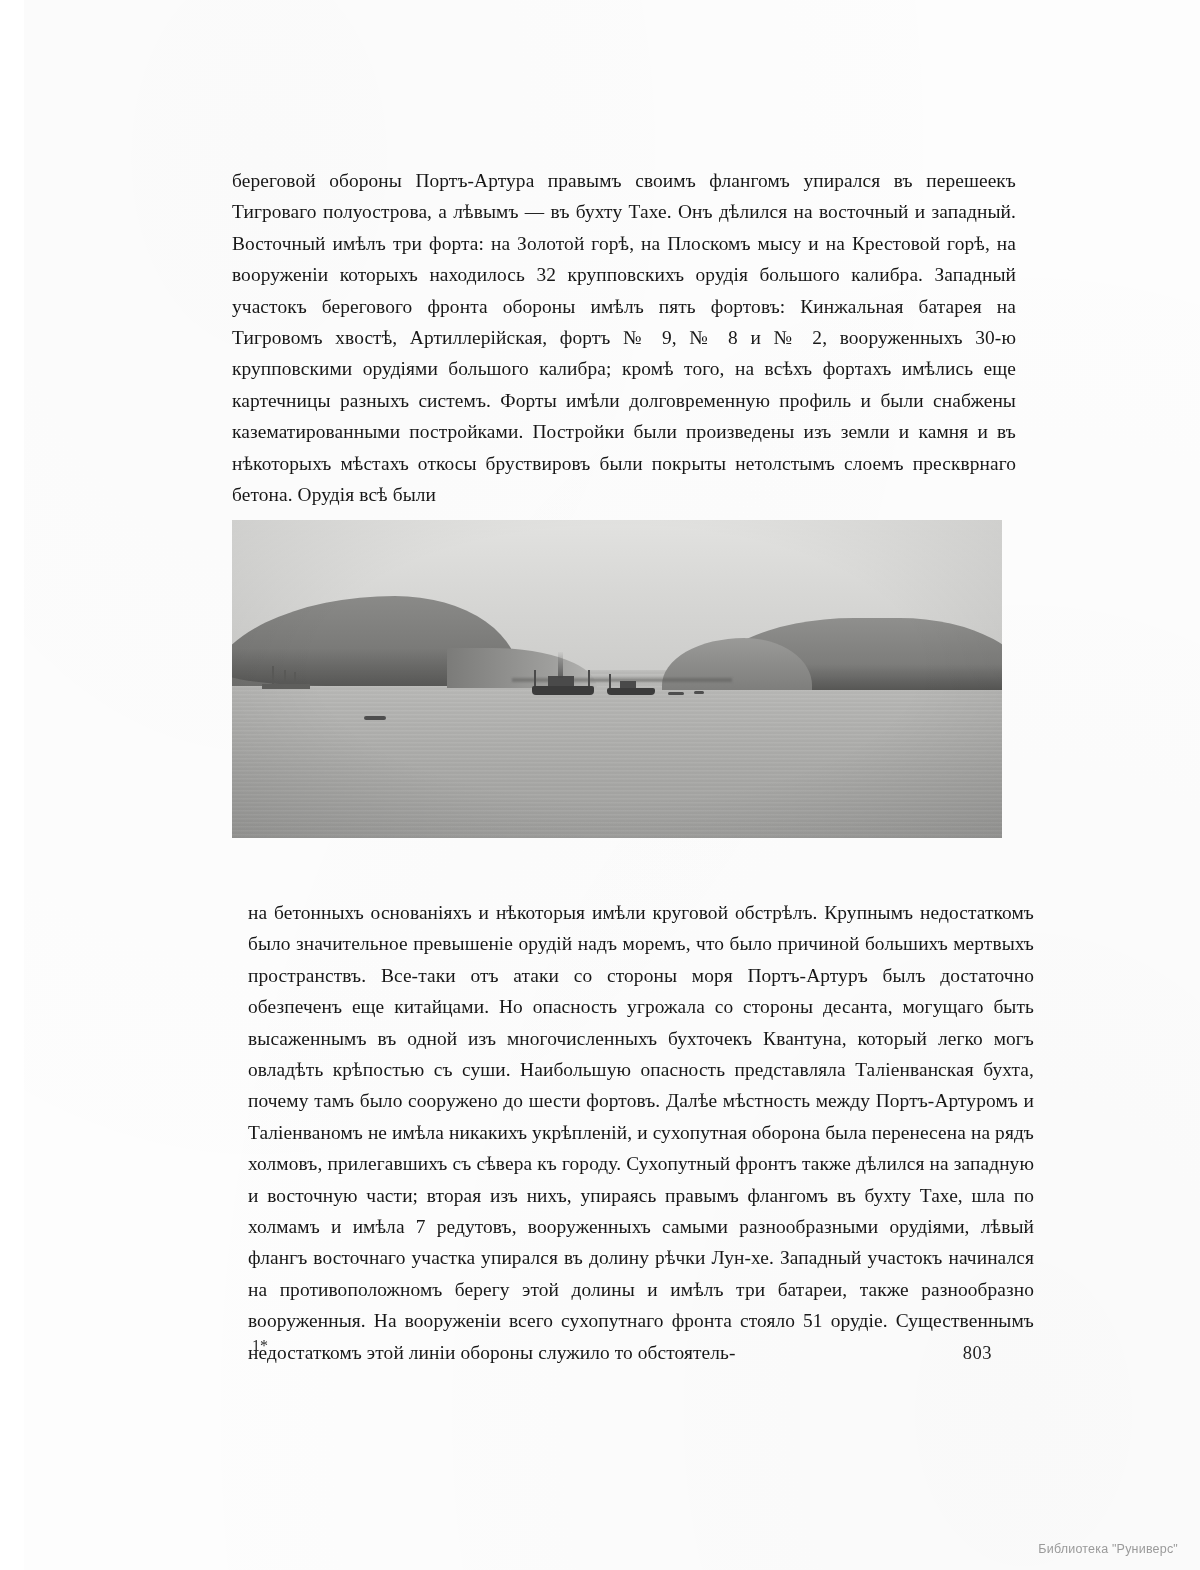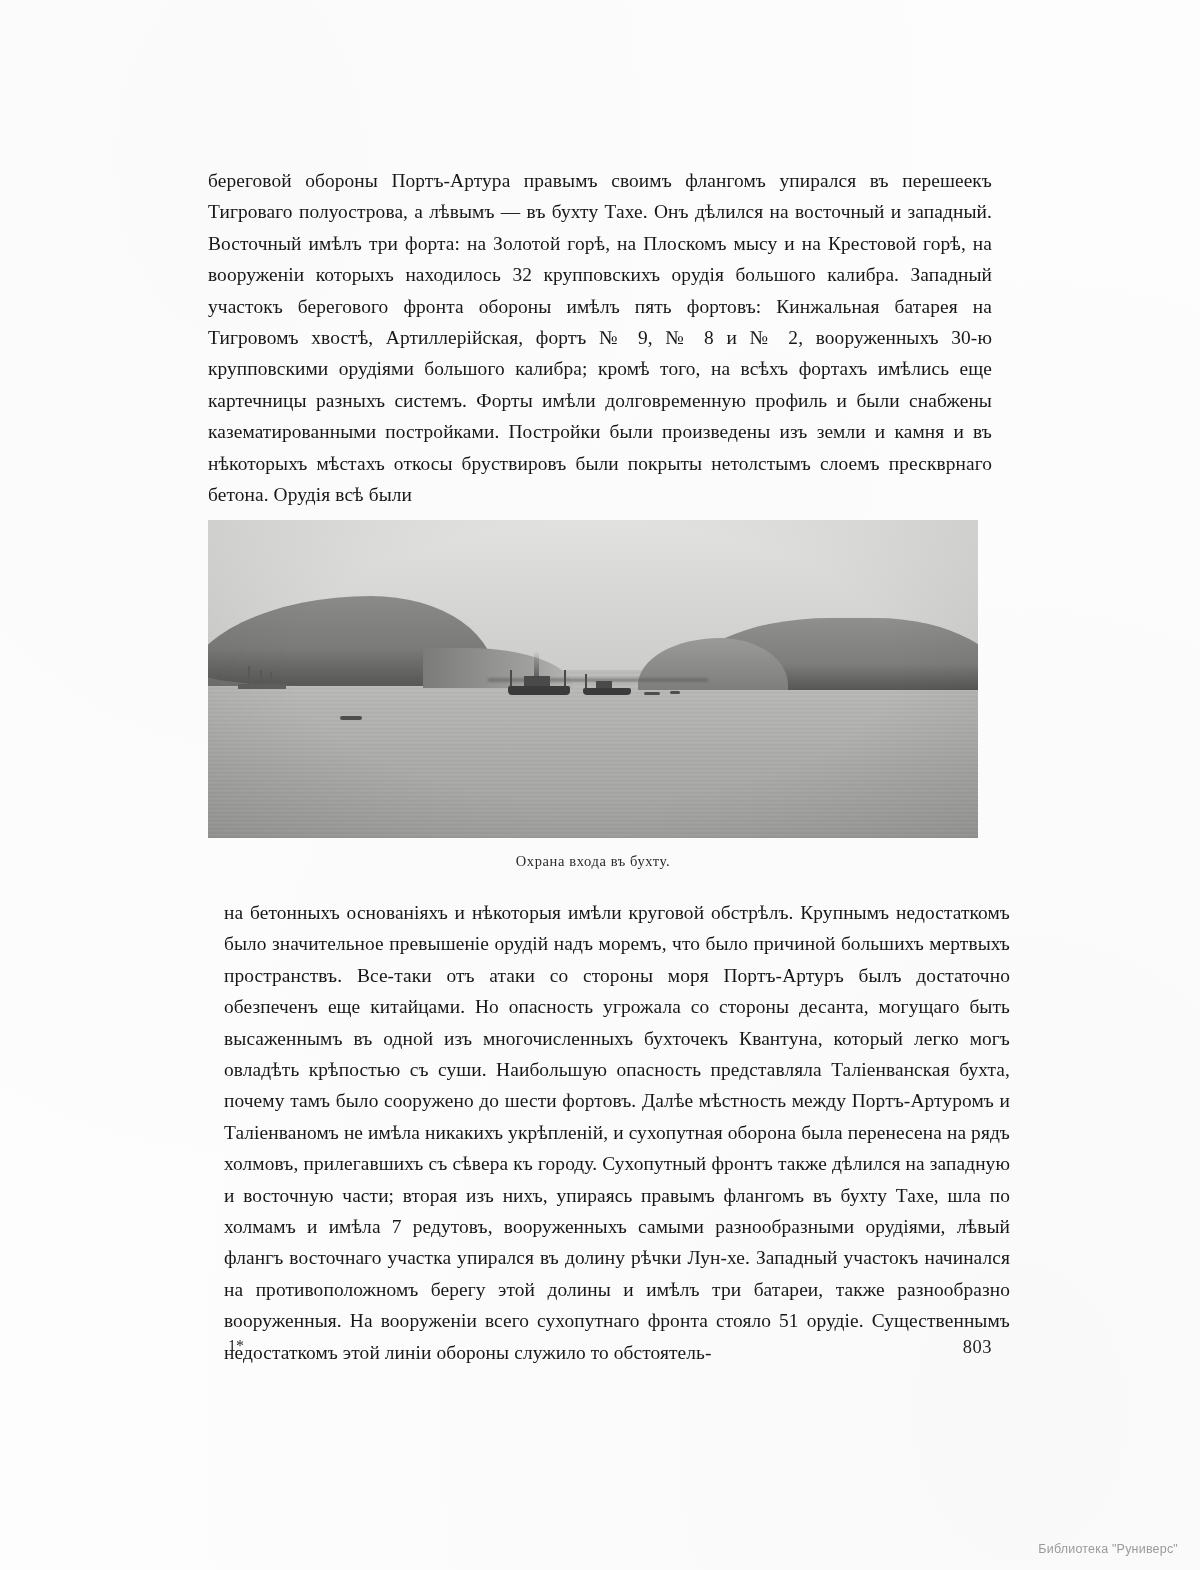--- a/index.html
+++ b/index.html
@@ -12,20 +12,21 @@
     height: 1570px;
     position: relative;
     font-family: "Liberation Serif", serif;
     color: #1a1a1a;
     overflow: hidden;
   }
   .page {
     position: absolute;
     inset: 0;
     background: #fdfdfd;
+    margin-left: 24px;
   }
   
   .page::before {
     content: "";
     position: absolute;
     inset: 0;
     background:
       radial-gradient(ellipse at 20% 10%, rgba(0,0,0,0.012), rgba(0,0,0,0) 60%),
       radial-gradient(ellipse at 85% 90%, rgba(0,0,0,0.015), rgba(0,0,0,0) 65%);
     pointer-events: none;
@@ -194,21 +195,21 @@
   .folio-left {
     position: absolute;
     left: 20px;
     top: 0;
     font-size: 16px;
     color: #2b2b2b;
   }
   .folio-right {
     position: absolute;
     right: 0;
-    top: 0;
+    top: 6px;
     font-size: 18.5px;
     color: #222;
     letter-spacing: 0.5px;
   }
   .watermark {
     position: absolute;
     right: 22px;
     bottom: 14px;
     font-family: "Liberation Sans", sans-serif;
     font-size: 12.5px;
@@ -252,21 +253,20 @@
       <div class="boat" style="left:462px;top:171px;width:10px;"></div>
       <div class="boat" style="left:132px;top:196px;width:22px;height:4px;"></div>
 
       <div class="ship-sup" style="left:40px;top:146px;width:2px;height:22px;background:#5a5a58;"></div>
       <div class="ship-sup" style="left:52px;top:150px;width:2px;height:18px;background:#5a5a58;"></div>
       <div class="ship-sup" style="left:62px;top:152px;width:2px;height:16px;background:#5a5a58;"></div>
       <div class="ship-sup" style="left:30px;top:164px;width:48px;height:5px;background:#5f5f5d;"></div>
 
       <div style="position:absolute;inset:0;background:radial-gradient(ellipse at 50% 45%, rgba(0,0,0,0) 55%, rgba(0,0,0,0.10) 100%);"></div>
     </div>
-    <div class="fig-caption">Охрана входа въ бухту.</div>
   </div>
 
   <div class="content-2">
     <p class="para second">на бетонныхъ основанiяхъ и нѣкоторыя имѣли круговой обстрѣлъ. Крупнымъ недостаткомъ было значительное превышенiе орудiй надъ моремъ, что было причиной большихъ мертвыхъ пространствъ. Все-таки отъ атаки со стороны моря Портъ-Артуръ былъ достаточно обезпеченъ еще китайцами. Но опасность угрожала со стороны десанта, могущаго быть высаженнымъ въ одной изъ многочисленныхъ бухточекъ Квантуна, который легко могъ овладѣть крѣпостью съ суши. Наибольшую опасность представляла Талiенванская бухта, почему тамъ было сооружено до шести фортовъ. Далѣе мѣстность между Портъ-Артуромъ и Талiенваномъ не имѣла никакихъ укрѣпленiй, и сухопутная оборона была перенесена на рядъ холмовъ, прилегавшихъ съ сѣвера къ городу. Сухопутный фронтъ также дѣлился на западную и восточную части; вторая изъ нихъ, упираясь правымъ флангомъ въ бухту Тахе, шла по холмамъ и имѣла 7 редутовъ, вооруженныхъ самыми разнообразными орудiями, лѣвый флангъ восточнаго участка упирался въ долину рѣчки Лун-хе. Западный участокъ начинался на противоположномъ берегу этой долины и имѣлъ три батареи, также разнообразно вооруженныя. На вооруженiи всего сухопутнаго фронта стояло 51 орудiе. Существеннымъ недостаткомъ этой линiи обороны служило то обстоятель-</p>
   </div>
 
   <div class="footer">
     <div class="folio-left">1*</div>
     <div class="folio-right">803</div>
   </div>

